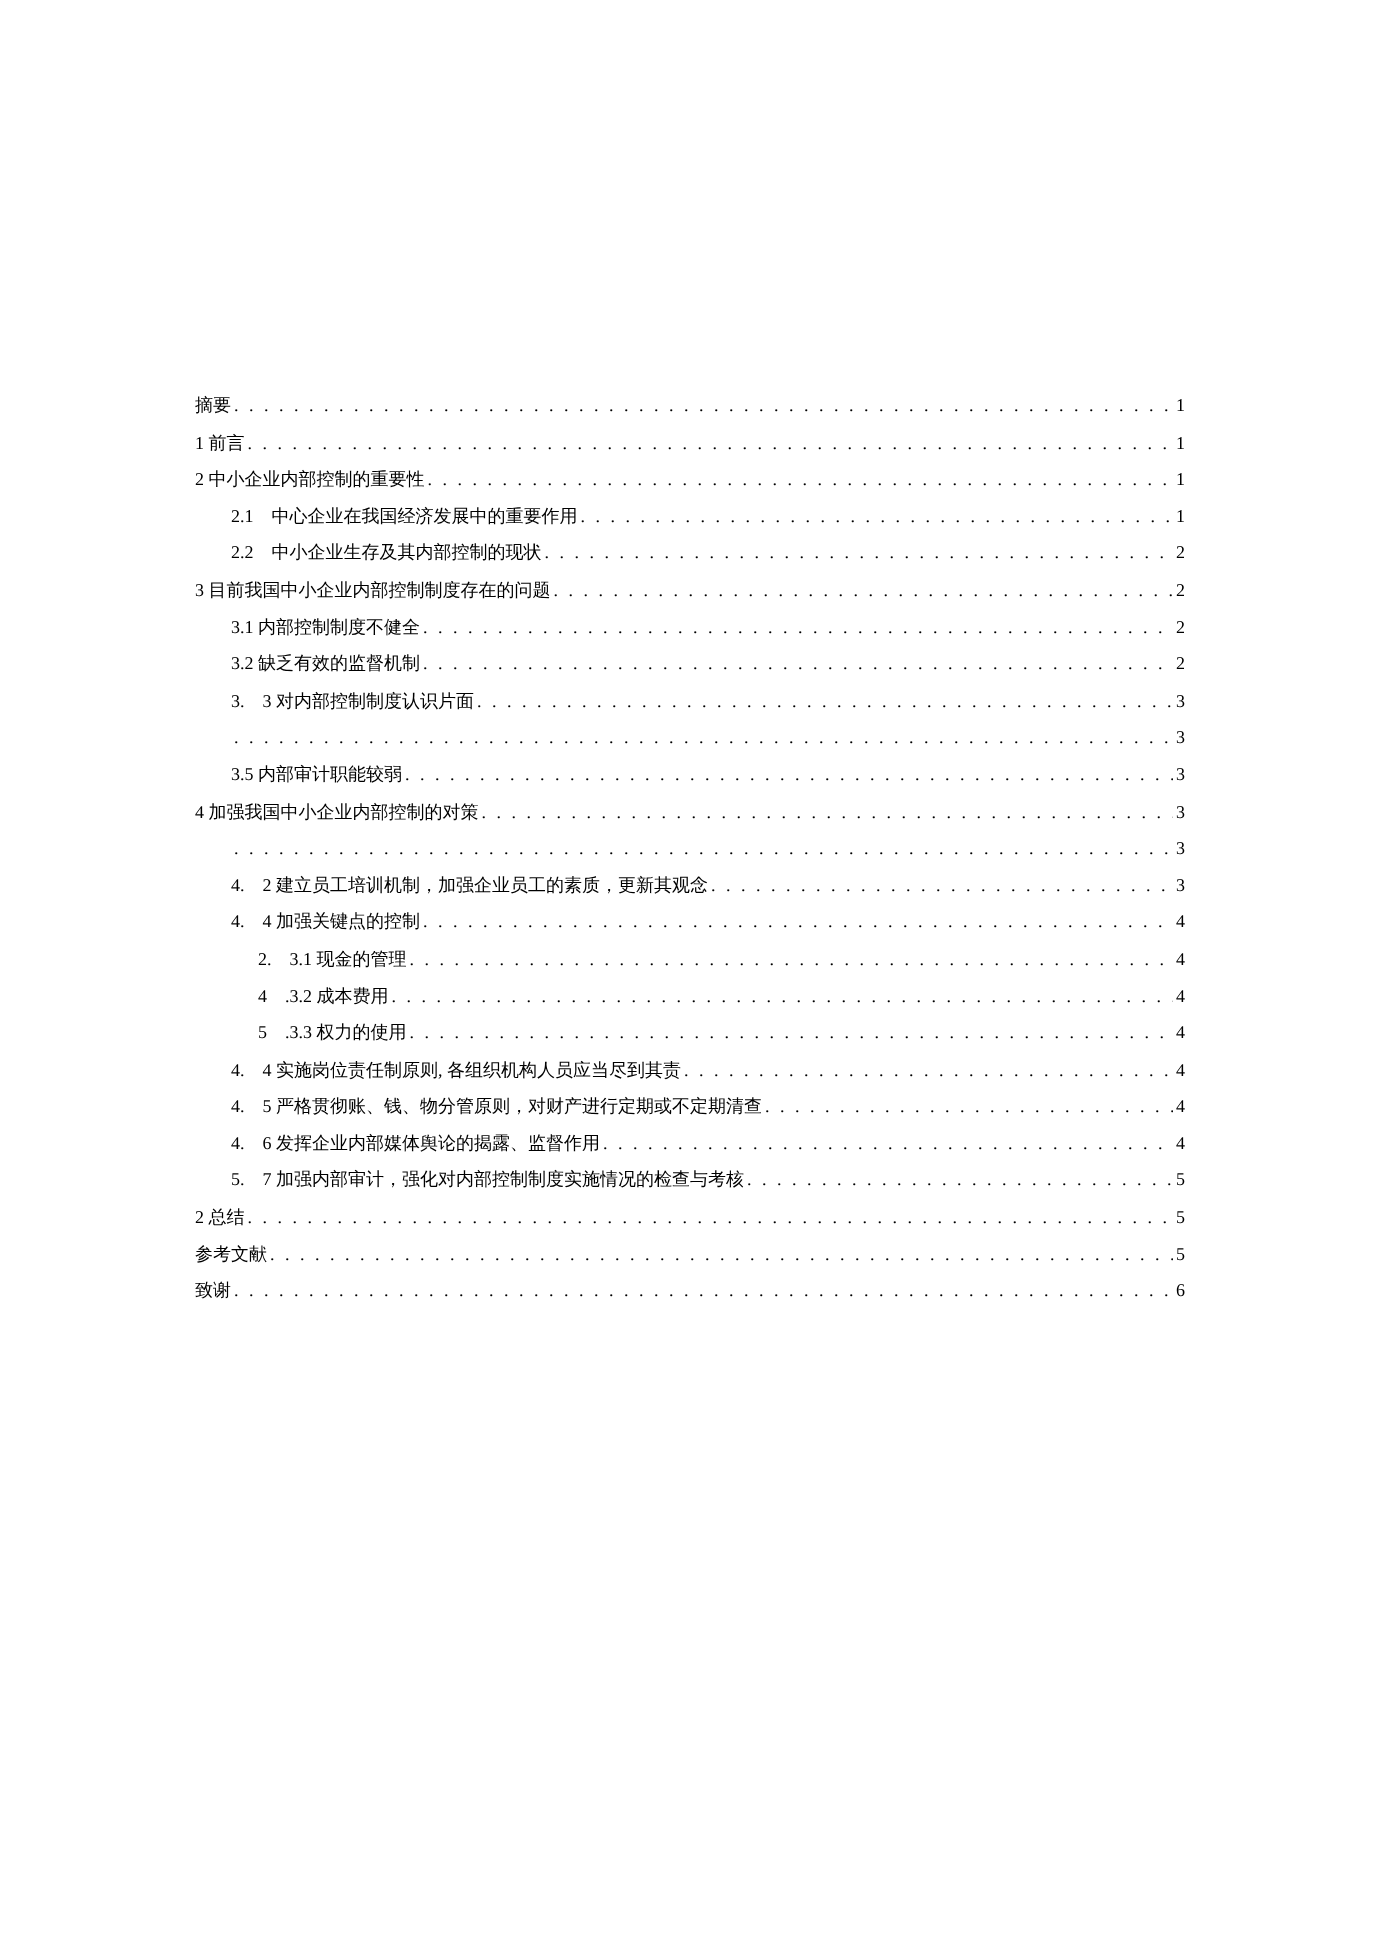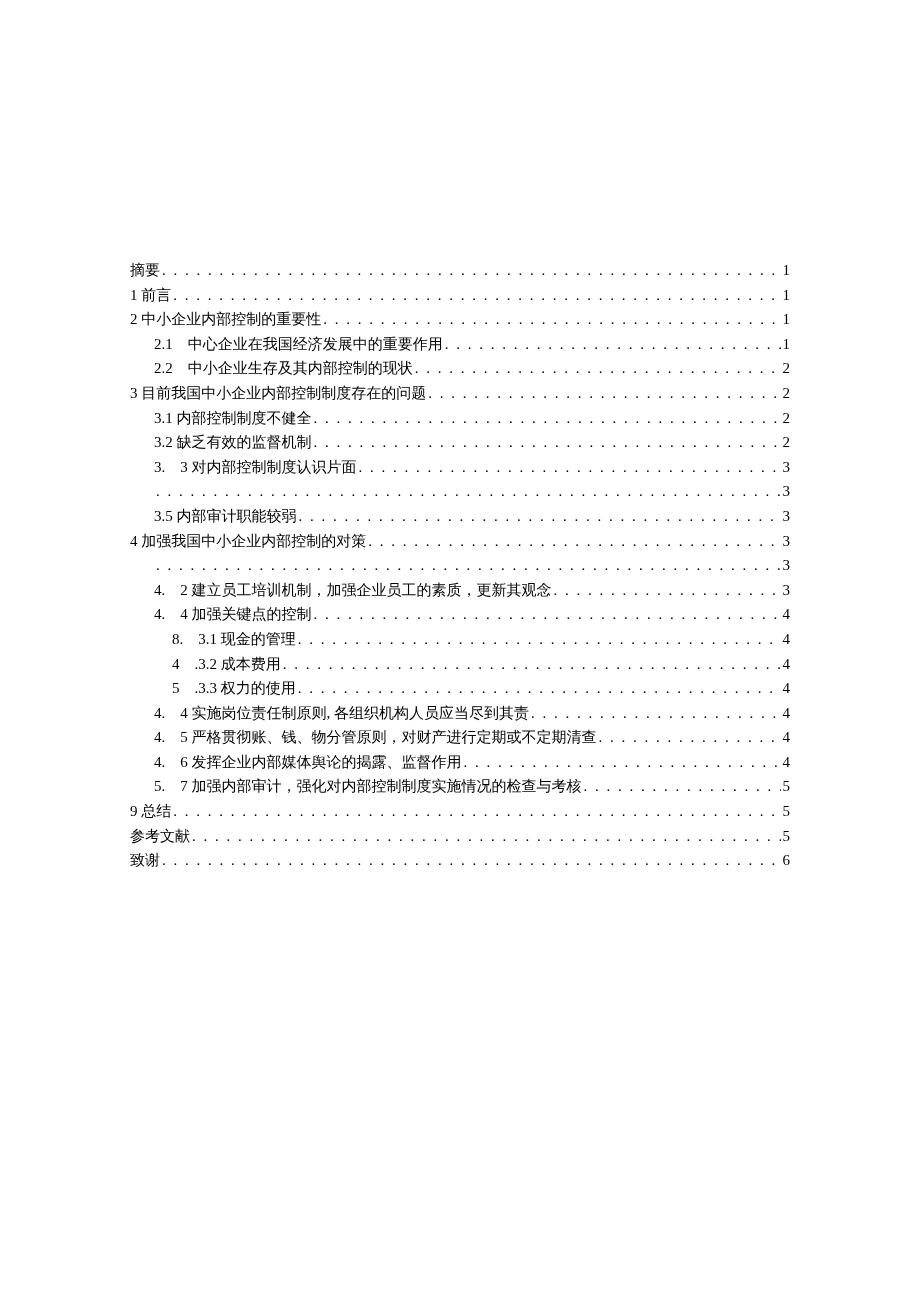--- a/index.html
+++ b/index.html
@@ -8,21 +8,21 @@
     background: #ffffff;
     width: 920px;
   }
   .page {
     width: 920px;
     height: 1301px;
     background: #ffffff;
     position: relative;
     font-family: "SimSun", "宋体", serif;
     color: #000;
-    font-size: 15px;
+    font-size: 12px;
     text-align: center;
   }
   .toc-container {
     position: absolute;
     top: 258px;
     left: 130px;
     width: 660px;
     line-height: 24.6px;
   }
   .toc-line {
@@ -136,21 +136,21 @@
       <span class="toc-page">3</span>
     </div>
 
     <div class="toc-line level1">
       <span class="toc-label">4.　4 加强关键点的控制</span>
       <span class="toc-dots"></span>
       <span class="toc-page">4</span>
     </div>
 
     <div class="toc-line level2">
-      <span class="toc-label">8.　3.1 现金的管理</span>
+      <span class="toc-label">2.　3.1 现金的管理</span>
       <span class="toc-dots"></span>
       <span class="toc-page">4</span>
     </div>
 
     <div class="toc-line level2">
       <span class="toc-label">4　.3.2 成本费用</span>
       <span class="toc-dots"></span>
       <span class="toc-page">4</span>
     </div>
 
@@ -178,21 +178,21 @@
       <span class="toc-page">4</span>
     </div>
 
     <div class="toc-line level1">
       <span class="toc-label">5.　7 加强内部审计，强化对内部控制制度实施情况的检查与考核</span>
       <span class="toc-dots"></span>
       <span class="toc-page">5</span>
     </div>
 
     <div class="toc-line level0">
-      <span class="toc-label">9 总结</span>
+      <span class="toc-label">2 总结</span>
       <span class="toc-dots"></span>
       <span class="toc-page">5</span>
     </div>
 
     <div class="toc-line level0">
       <span class="toc-label">参考文献</span>
       <span class="toc-dots"></span>
       <span class="toc-page">5</span>
     </div>
 

